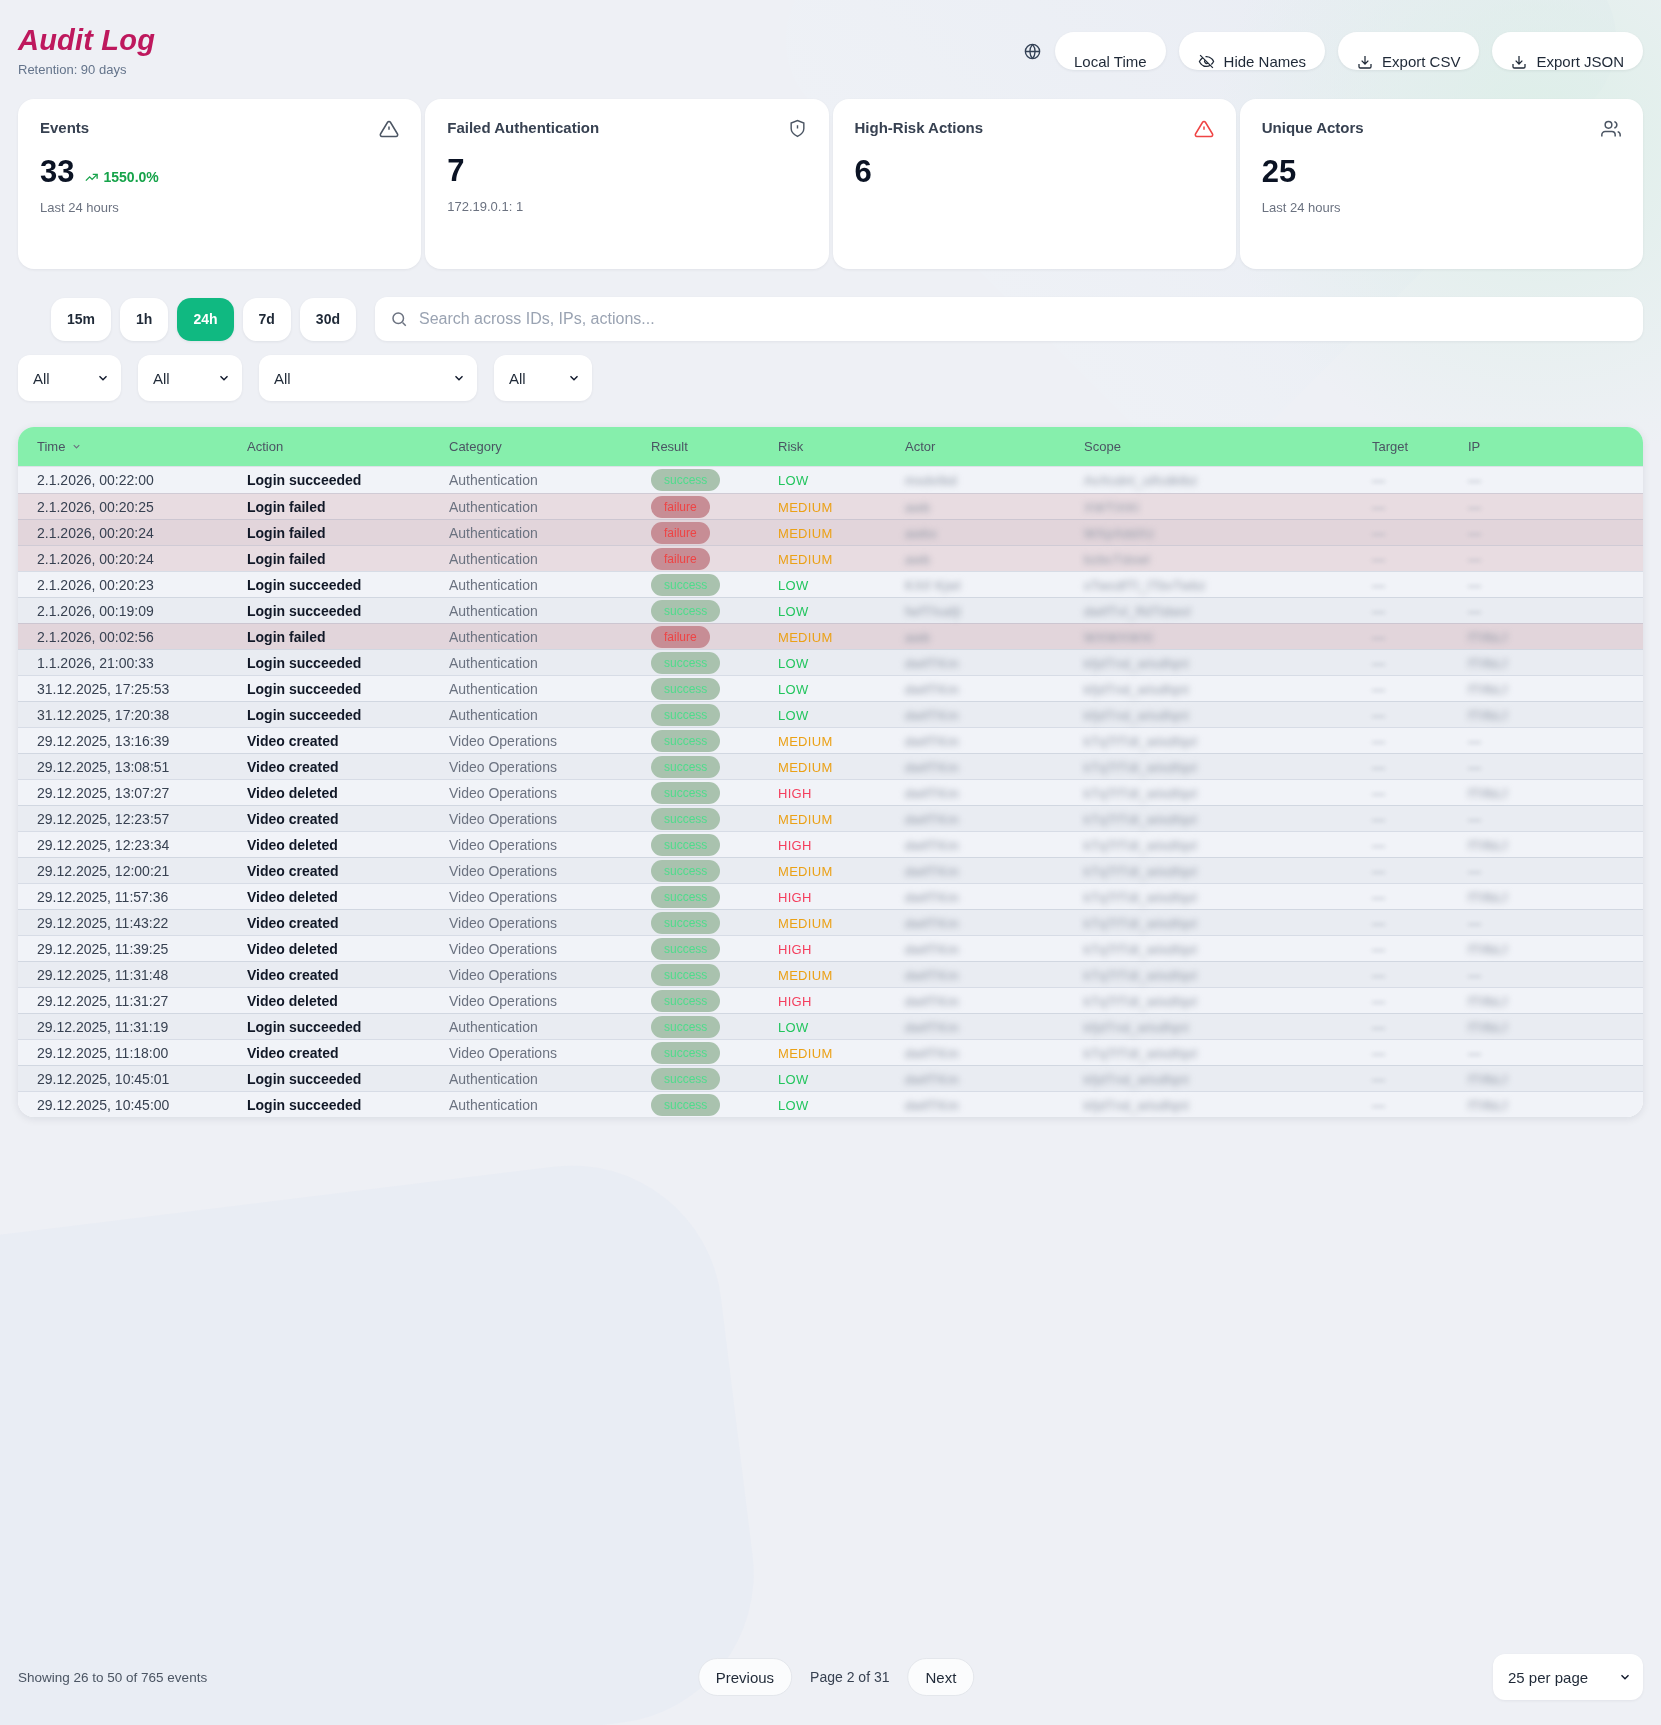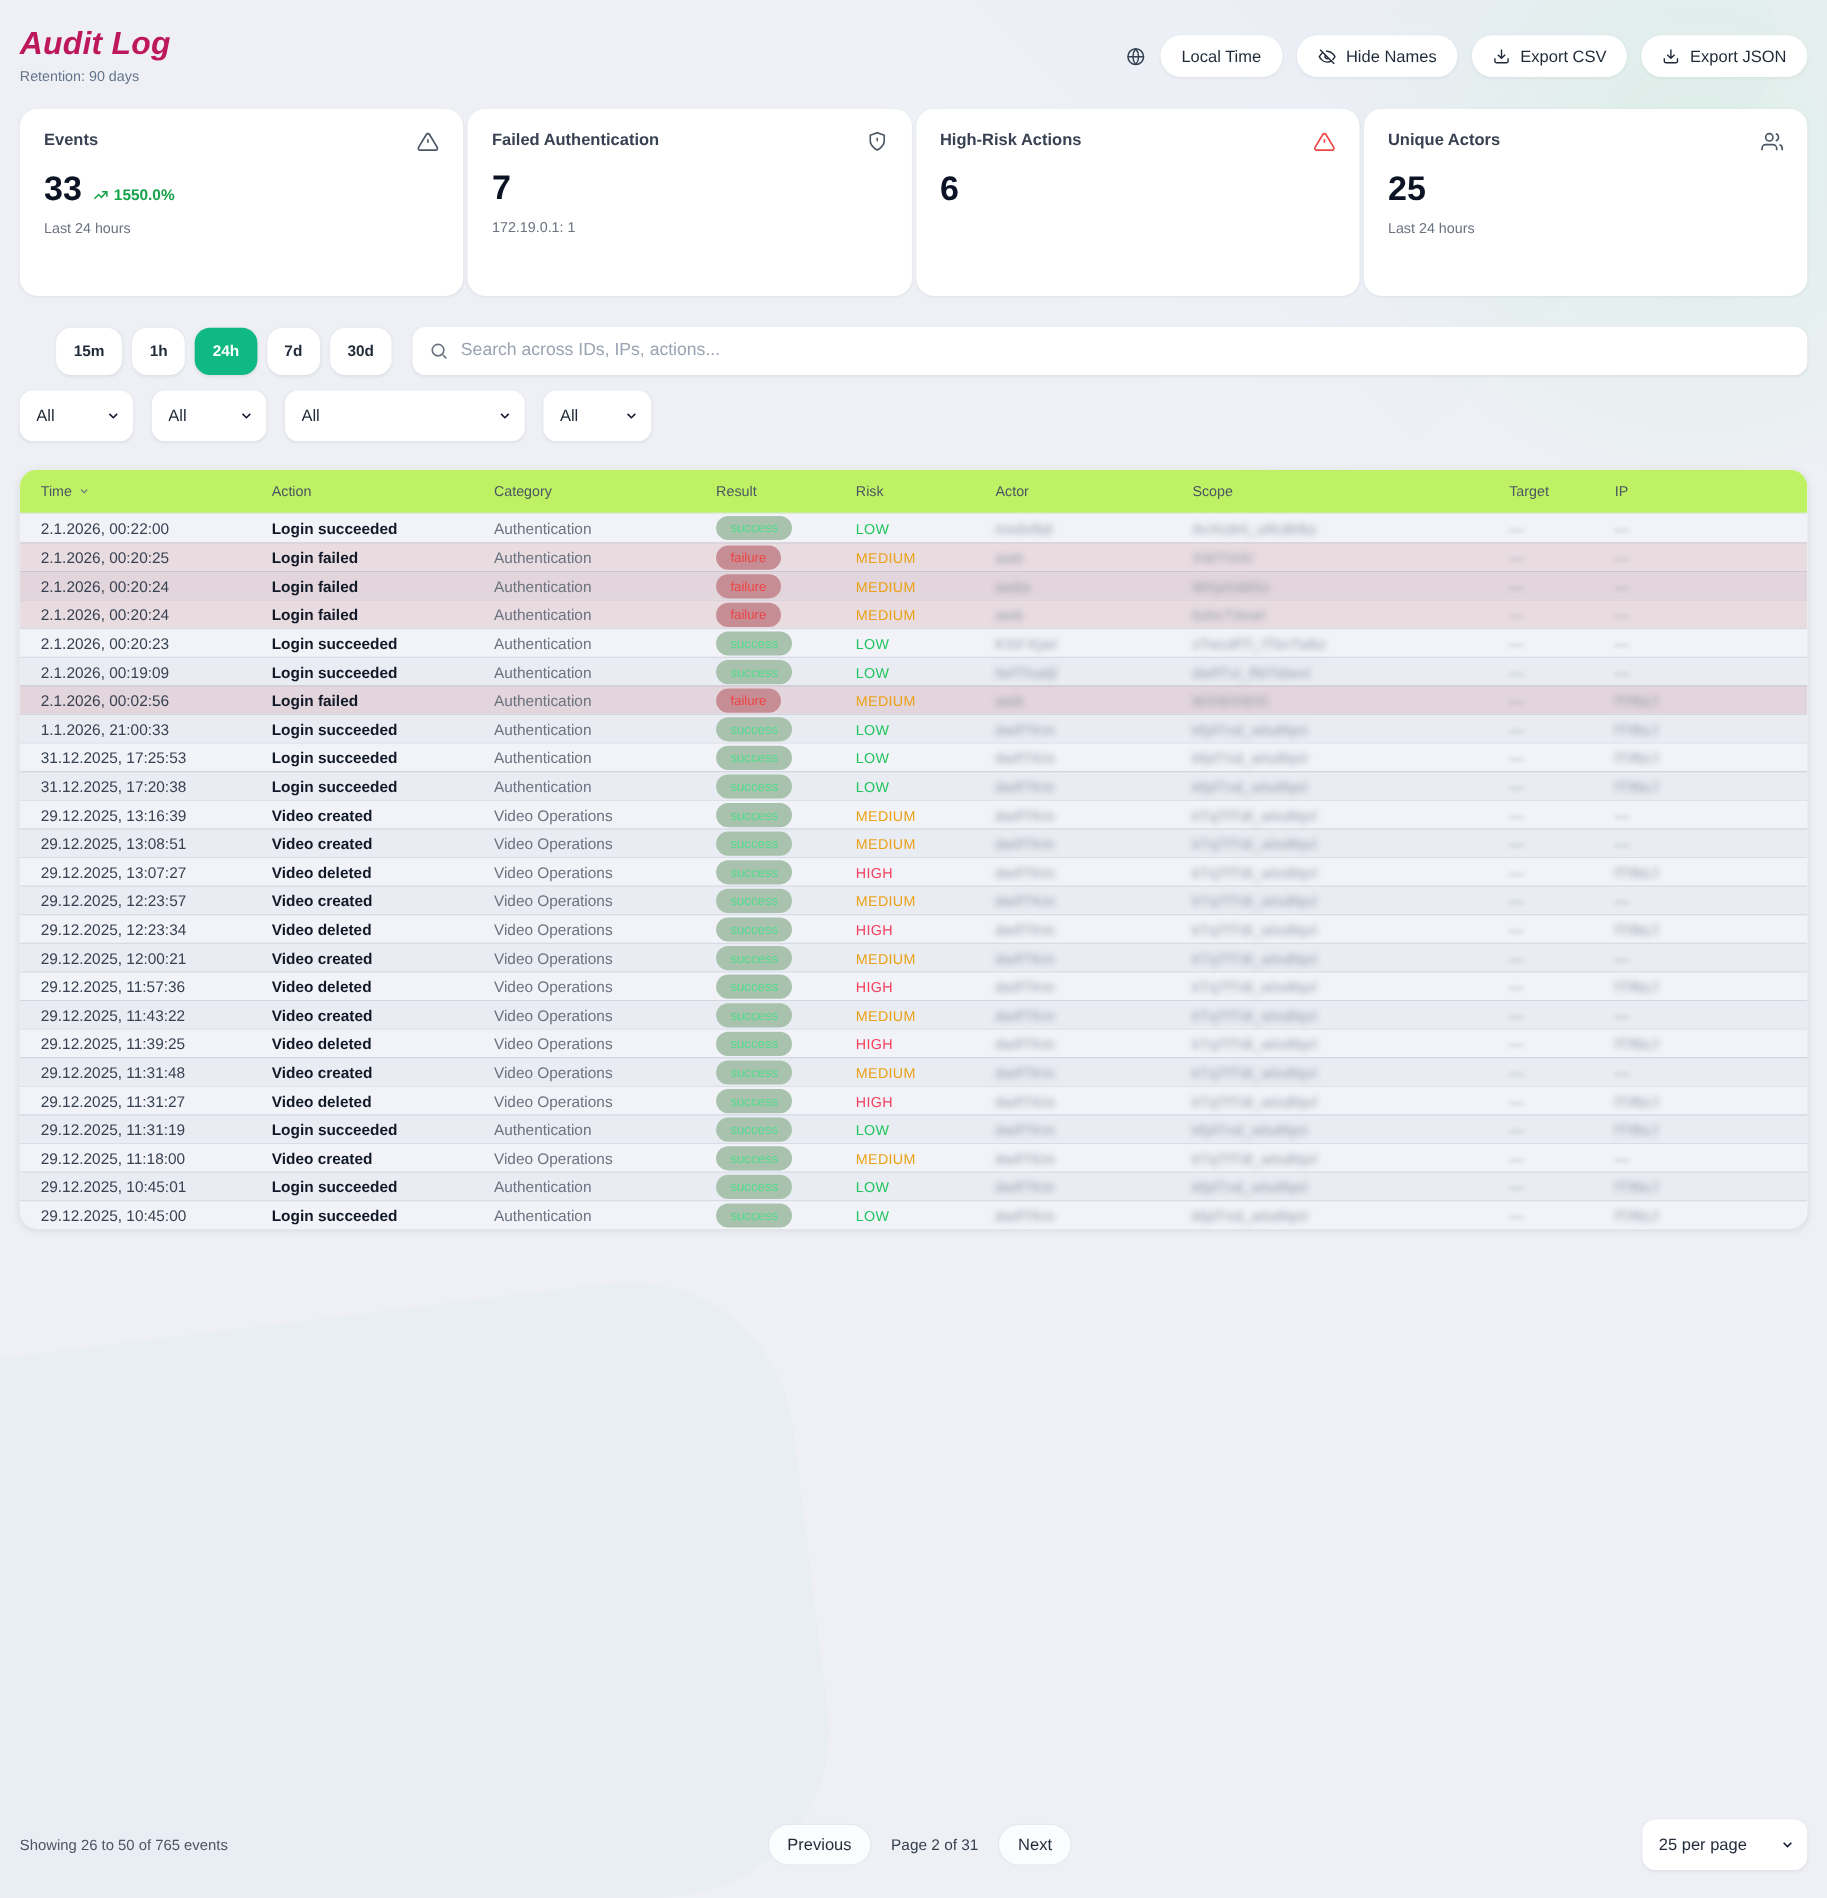--- a/index.html
+++ b/index.html
@@ -20,21 +20,21 @@
            background:#e7ebf3; opacity:.7; }
   .page { position:relative; z-index:1; padding:24px 18px 26px; height:100%; display:flex; flex-direction:column; }
 
   
   .topbar { display:flex; justify-content:space-between; align-items:flex-start; }
   .h-title { font-size:29px; font-weight:800; color:#be185d; letter-spacing:.2px;font-style:italic; }
   .h-sub { margin-top:5px; font-size:13px; color:#64748b; }
   .toolbar { display:flex; align-items:center; gap:13px; margin-top:8px; }
   .tz-icon { color:#334155; display:flex; }
   .tbtn { height:38px; padding:0 19px; border-radius:19px; background:#fff; border:0; cursor:pointer;
-          display:inline-flex; align-items:center; gap:9px; font-size:15px; color:#1f2937;
+          display:inline-flex; align-items:flex-end; gap:9px; font-size:15px; color:#1f2937;
           font-family:inherit; box-shadow:0 1px 3px rgba(15,23,42,.07); }
   .tbtn svg { color:#1f2937; }
 
   
   .cards { display:flex; gap:4px; margin-top:22px; }
   .card { flex:1; height:170px; background:#fff; border-radius:16px; padding:20px 22px;
           box-shadow:0 1px 3px rgba(15,23,42,.06); display:flex; flex-direction:column; }
   .card-top { display:flex; justify-content:space-between; align-items:flex-start; }
   .card-label { font-size:15px; font-weight:600; color:#374151; }
   .card-icon { color:#4b5563; display:flex; }
@@ -58,21 +58,21 @@
   .selectrow { display:flex; gap:17px; margin-top:14px; }
   .pselect { position:relative; height:46px; background:#fff; border-radius:12px; box-shadow:0 1px 3px rgba(15,23,42,.06); }
   .pselect select { appearance:none; -webkit-appearance:none; width:100%; height:100%; border:0; outline:0;
                     background:transparent; font-family:inherit; font-size:15px; color:#1f2937; padding:0 32px 0 15px; cursor:pointer; }
   .pselect .chev { position:absolute; right:11px; top:50%; transform:translateY(-50%); pointer-events:none; color:#0f172a; display:flex; }
 
   
   .table { margin-top:26px; border-radius:16px; overflow:hidden; box-shadow:0 2px 8px rgba(15,23,42,.09); background:#fff; }
   .tgrid { display:grid; grid-template-columns:210px 202px 202px 127px 127px 179px 288px 96px 1fr;
            align-items:center; padding-left:19px; }
-  .thead { height:40px; background:#bef264; border-bottom:1px solid #dde1e8; }
+  .thead { height:40px; background:#86efac; border-bottom:1px solid #dde1e8; }
   .thcell { font-size:13px; font-weight:500; color:#4b5563; display:flex; align-items:center; gap:6px; }
   .thcell .sort { color:#6b7280; display:flex; }
   .trow { height:26px; border-top:1px solid rgba(148,163,184,.28); font-size:14px; cursor:default; }
   .trow:first-child { border-top:0; }
   .trow:nth-child(odd) { background:#f1f3f8; }
   .trow:nth-child(even) { background:#e9ecf2; }
   .trow.failed:nth-child(even) { background:#e8dce1; }
   .trow.failed:nth-child(odd) { background:#e2d5db; }
   .c-time { color:#374151; }
   .c-action { font-weight:700; color:#111827; }

